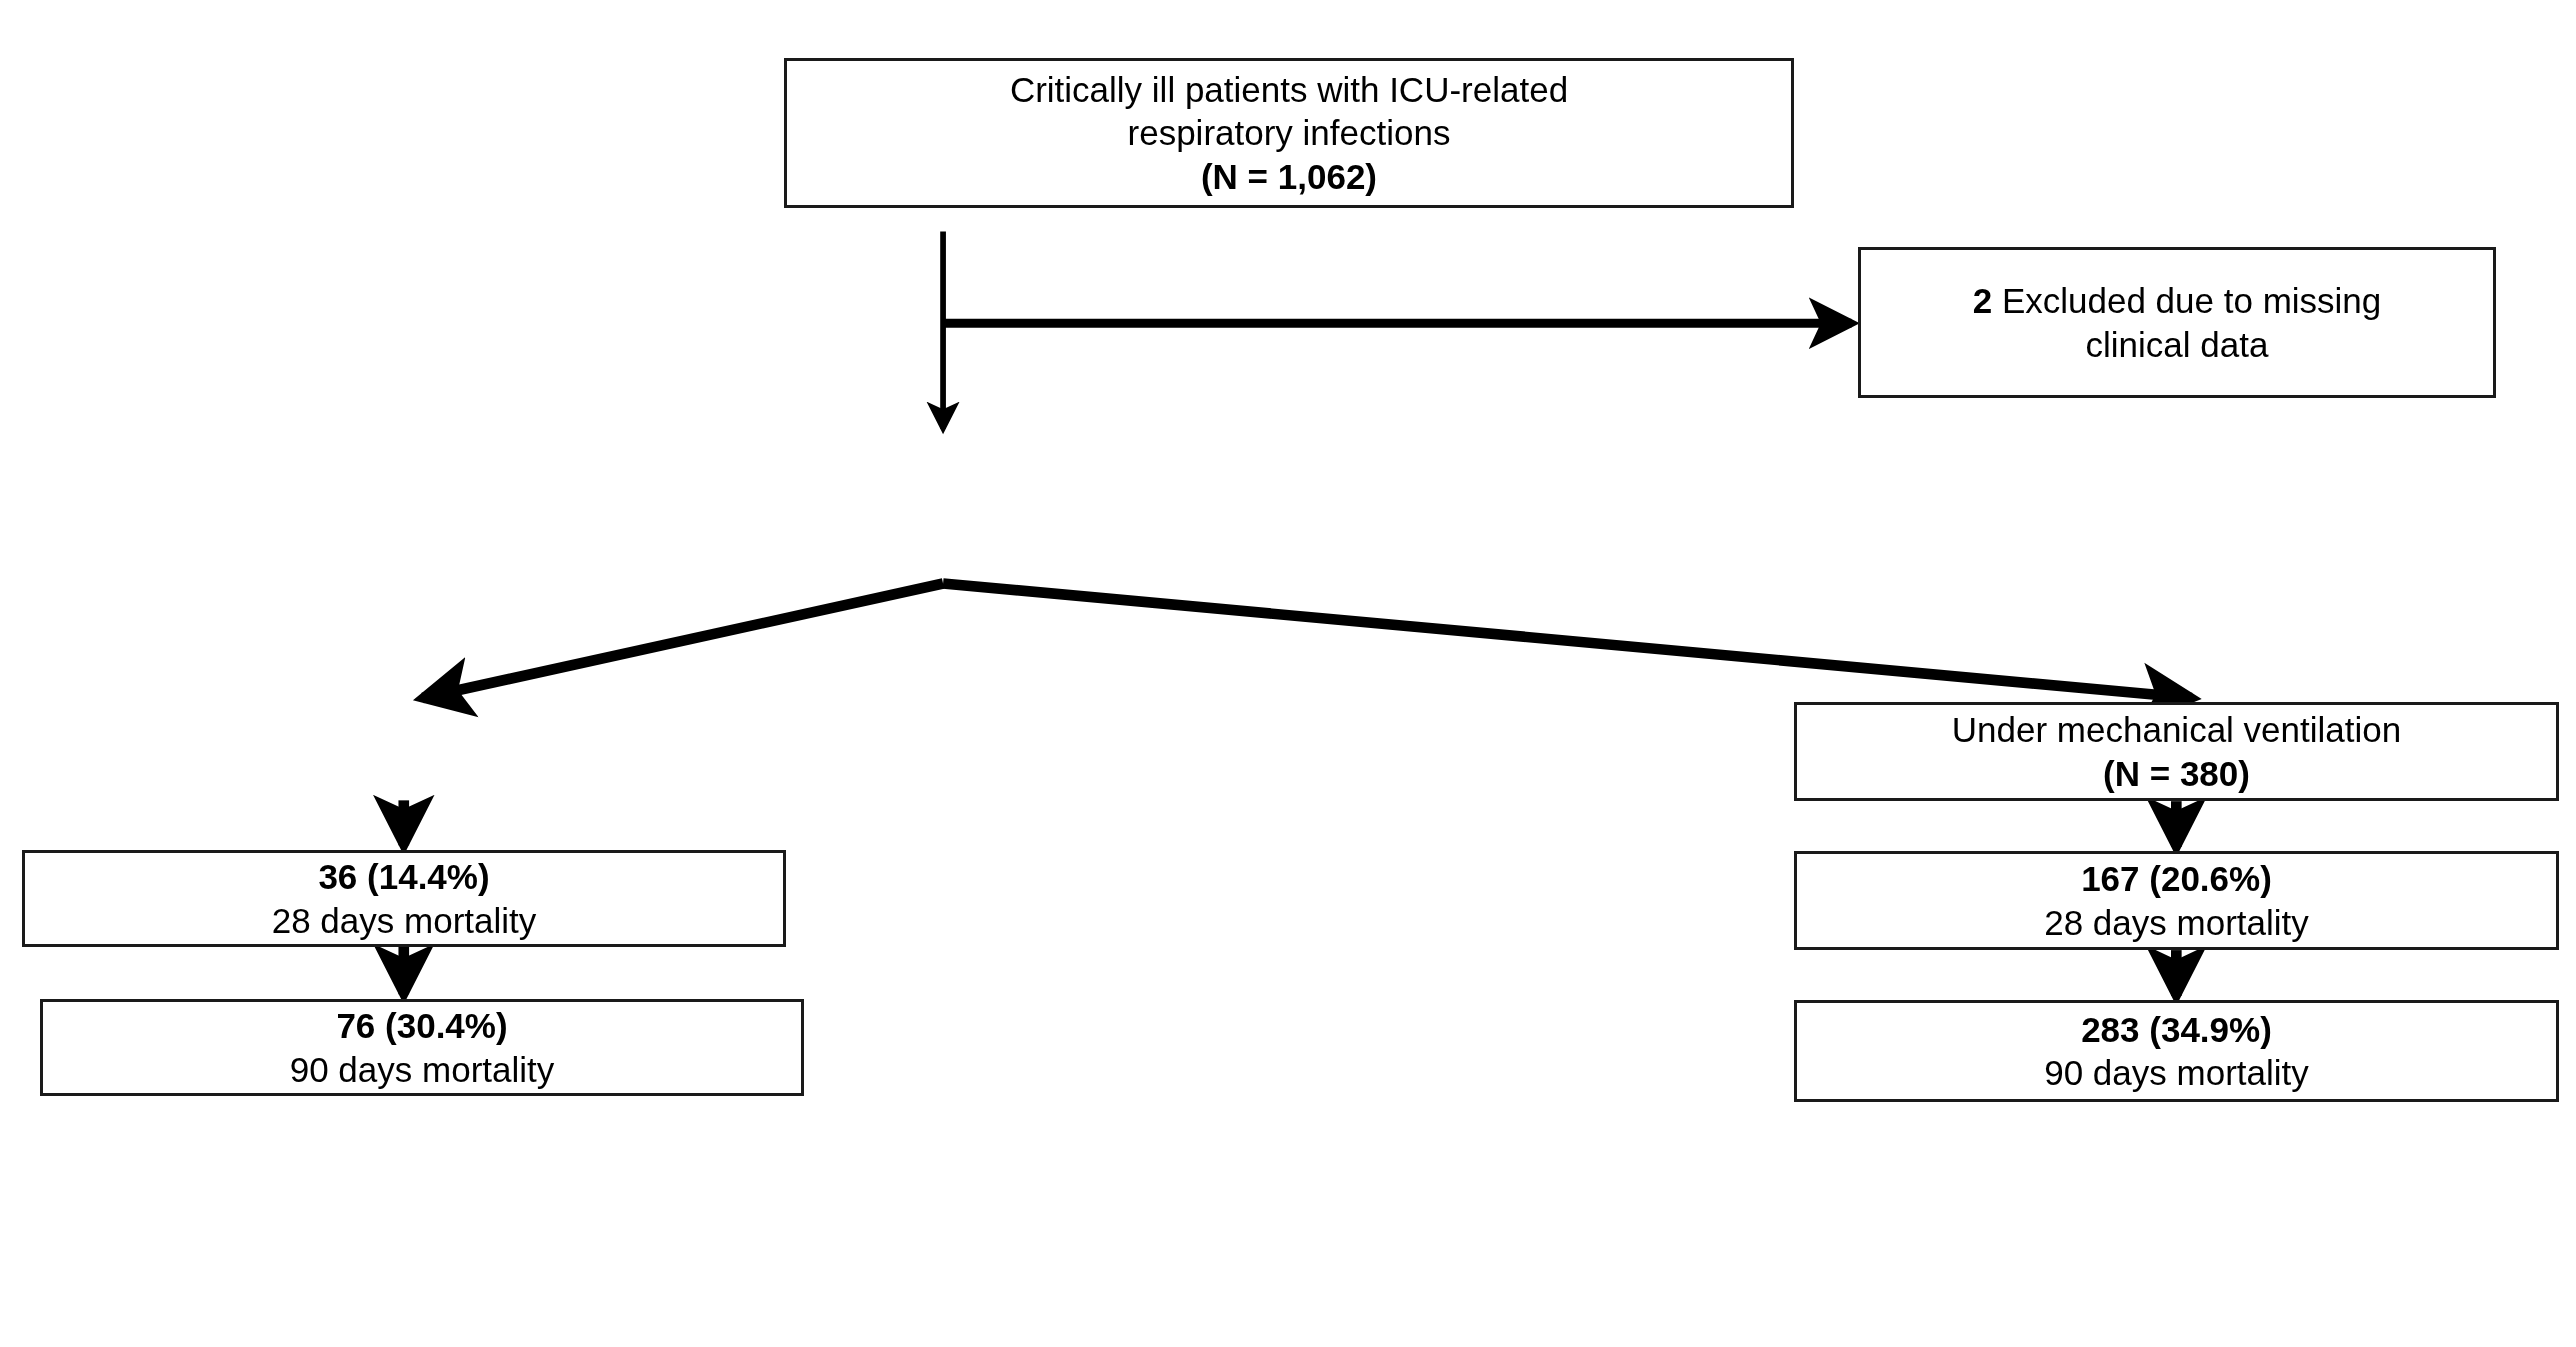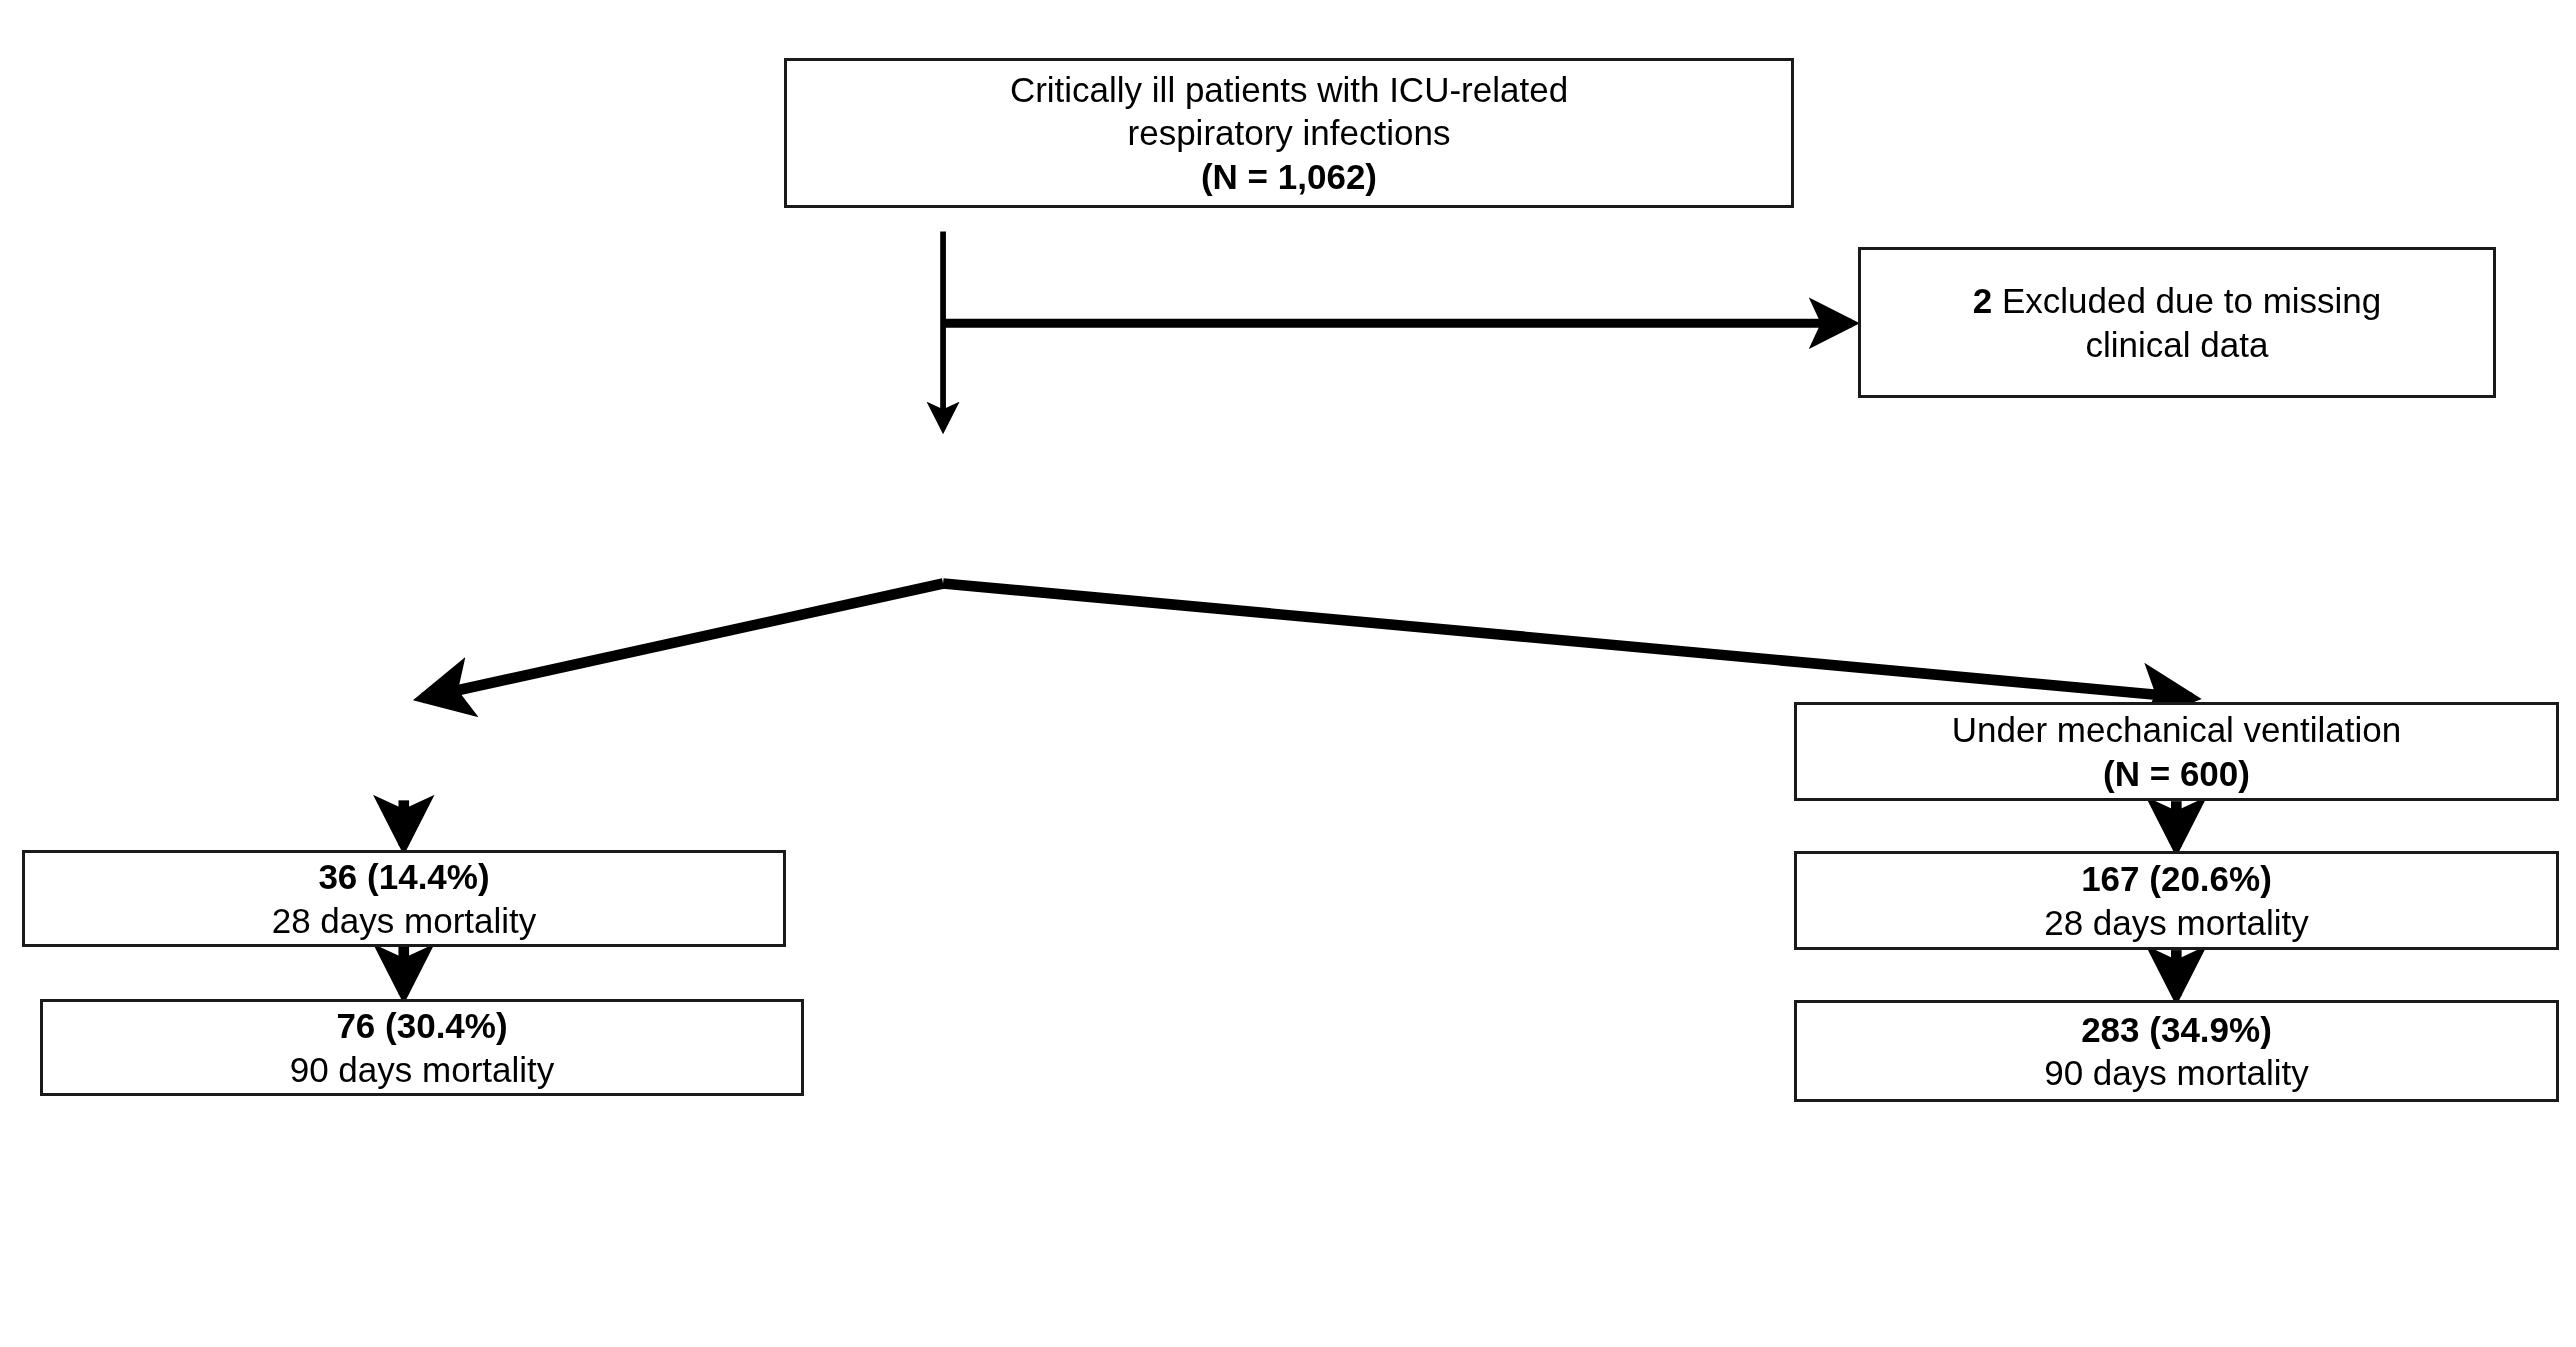--- a/index.html
+++ b/index.html
@@ -113,21 +113,21 @@
     <span class="line">28 days mortality</span>
   </div>
 
   <div class="box" id="box-left-90">
     <span class="line bold">76 (30.4%)</span>
     <span class="line">90 days mortality</span>
   </div>
 
   <div class="box" id="box-right-group">
     <span class="line">Under mechanical ventilation</span>
-    <span class="line bold">(N = 600)</span>
+    <span class="line bold">(N = 380)</span>
   </div>
 
   <div class="box" id="box-right-28">
     <span class="line bold">167 (20.6%)</span>
     <span class="line">28 days mortality</span>
   </div>
 
   <div class="box" id="box-right-90">
     <span class="line bold">283 (34.9%)</span>
     <span class="line">90 days mortality</span>

